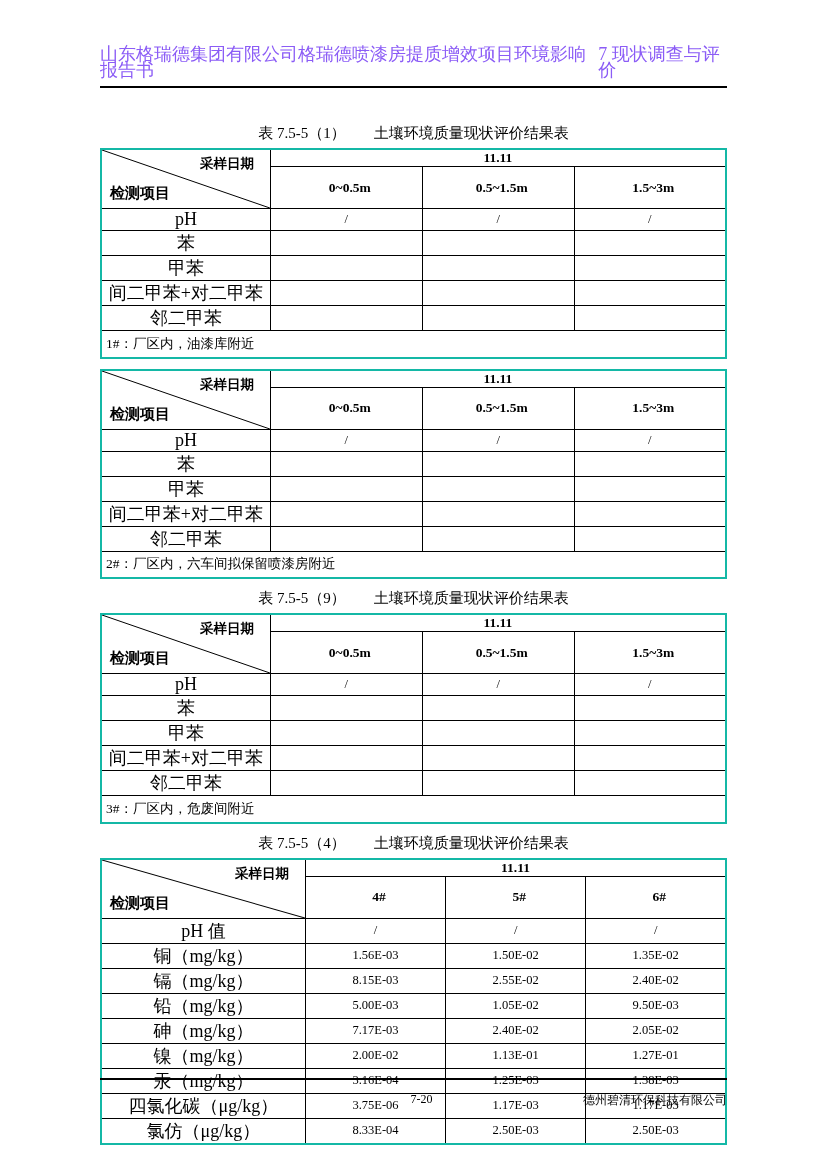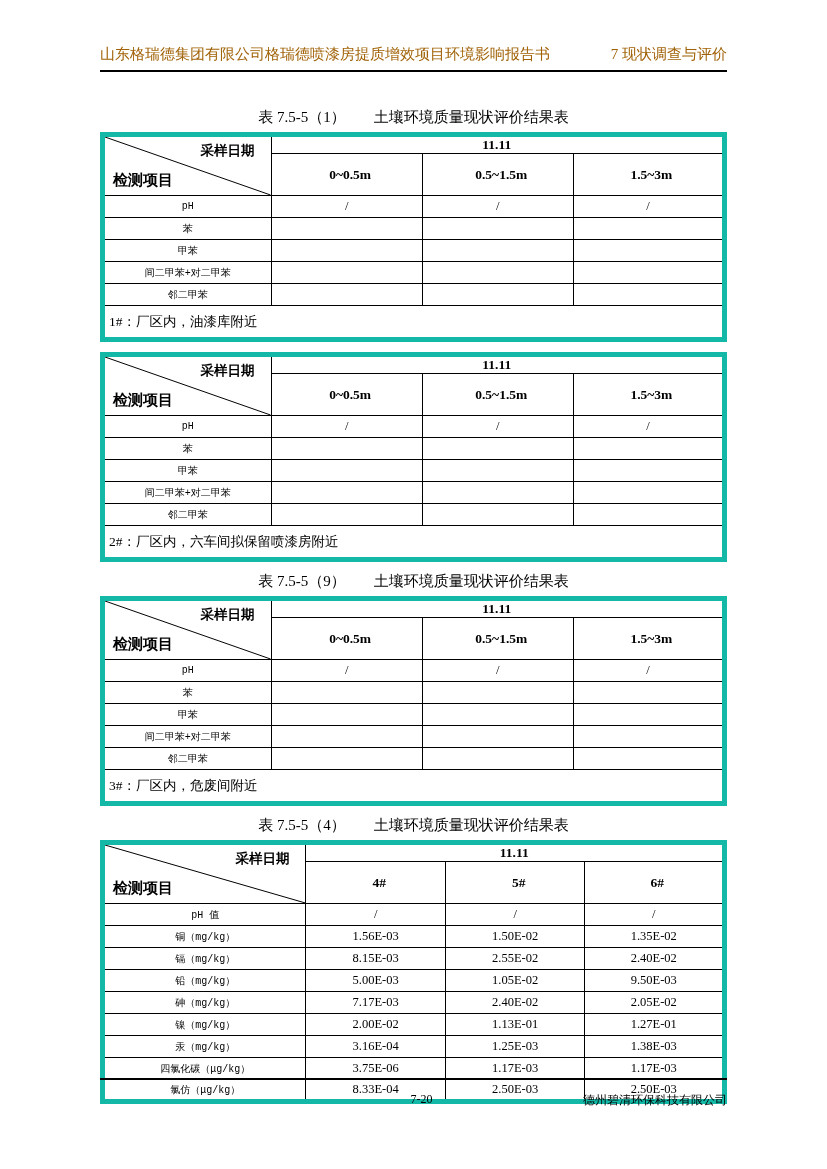--- a/index.html
+++ b/index.html
@@ -9,66 +9,66 @@
     position: relative;
     font-family: "Liberation Serif", "DejaVu Serif", serif;
     color: #000;
     overflow: hidden;
   }
   .page { position: absolute; inset: 0; padding: 46px 100px 0 100px; }
 
   
   .running-header {
     display: flex; justify-content: space-between; align-items: baseline;
-    font-size: 15px; line-height: 16px; color: #a16207;
+    font-size: 18px; line-height: 16px; color: #8b5cf6;
   }
   .header-rule { margin-top: 8px; height: 2px; background: #000; }
 
   
   .table-block { margin-top: 10px; }
   .table-block.first { margin-top: 36px; }
   .table-title {
     text-align: center; font-weight: normal; font-size: 15px;
     line-height: 18px; margin-bottom: 6px; white-space: nowrap;
   }
   .title-main { margin-left: 28px; }
 
   table.soil-table {
     width: 100%; border-collapse: collapse; table-layout: fixed;
-    border: 5px solid #14b8a6;
+    border: 2px solid #14b8a6;
   }
   .soil-table th, .soil-table td {
     border: 1px solid #000; text-align: center; vertical-align: middle;
     padding: 0; overflow: hidden;
   }
   .soil-table col.c-label { width: 27.1%; }
   .soil-table col.c-data  { width: 24.3%; }
   .table-block.wide-label .soil-table col.c-label { width: 32.7%; }
   .table-block.wide-label .soil-table col.c-data  { width: 22.43%; }
 
   tr.row-date  { height: 17px; }
   tr.row-depth { height: 42px; }
   tr.row-data  { height: 22px; }
-  tr.row-note  { height: 34px; }
+  tr.row-note  { height: 27px; }
 
   th.date-head { font-size: 13.5px; font-weight: bold; }
   th.col-head  { font-size: 13.5px; font-weight: bold; padding-left: 7px; }
 
   th.corner { position: relative; }
   .diag { position: absolute; inset: 0; width: 100%; height: 100%; display: block; }
   .corner-top {
     position: absolute; top: 5px; right: 16px;
     font-size: 13.5px; font-weight: bold; white-space: nowrap;
   }
   .corner-bottom {
     position: absolute; bottom: 5px; left: 8px;
     font-size: 15px; font-weight: bold; white-space: nowrap;
   }
 
-  td.row-label  { font-size: 10px; font-weight: normal; font-family: Liberation Mono, monospace; }
+  td.row-label  { font-size: 18px; font-weight: normal; }
   td.cell-value { font-size: 12.5px; }
   td.note-cell  {
     text-align: left; font-size: 13.5px; padding-left: 4px; white-space: nowrap;
   }
 
   
   .page-footer { position: absolute; top: 1078px; left: 100px; right: 100px; }
   .footer-rule { height: 2px; background: #000; }
   .footer-row { position: relative; margin-top: 12px; height: 16px; font-size: 12px; }
   .footer-page { position: absolute; left: 16px; right: 0; text-align: center; }

